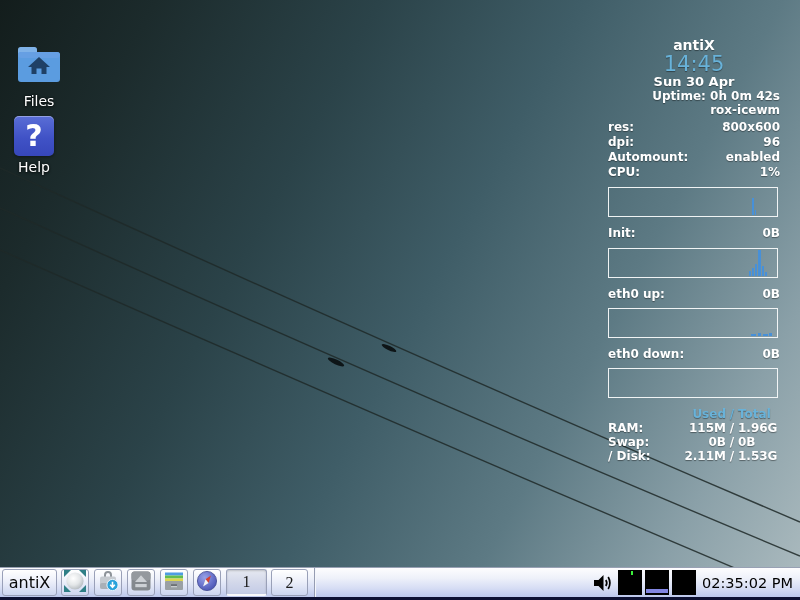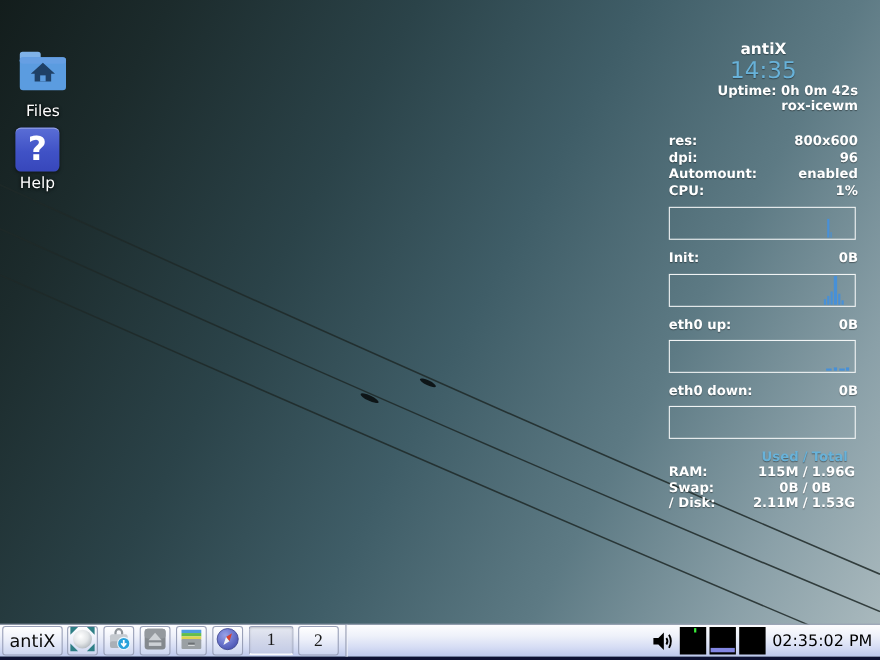--- a/index.html
+++ b/index.html
@@ -108,23 +108,24 @@
 
   <div class="desk-icon" style="left:-1px; top:116px;">
     <div class="help-badge">
       <span>?</span>
     </div>
     <div class="desk-label">Help</div>
   </div>
 
   <div class="conky">
     <div class="c-title">antiX</div>
-    <div class="c-time">14:35</div>
+    <div class="c-time">14:45</div>
+    <div class="c-date">Sun 30 Apr</div>
     <div class="c-center">Uptime: 0h 0m 42s</div>
-    <div class="c-center" style="margin-bottom:18px;">rox-icewm</div>
+    <div class="c-center" style="margin-bottom:3px;">rox-icewm</div>
 
     <div class="c-row">
       <span>res:</span>
         <span>800x600</span>
     </div>
     <div class="c-row">
       <span>dpi:</span>
         <span>96</span>
     </div>
     <div class="c-row">

